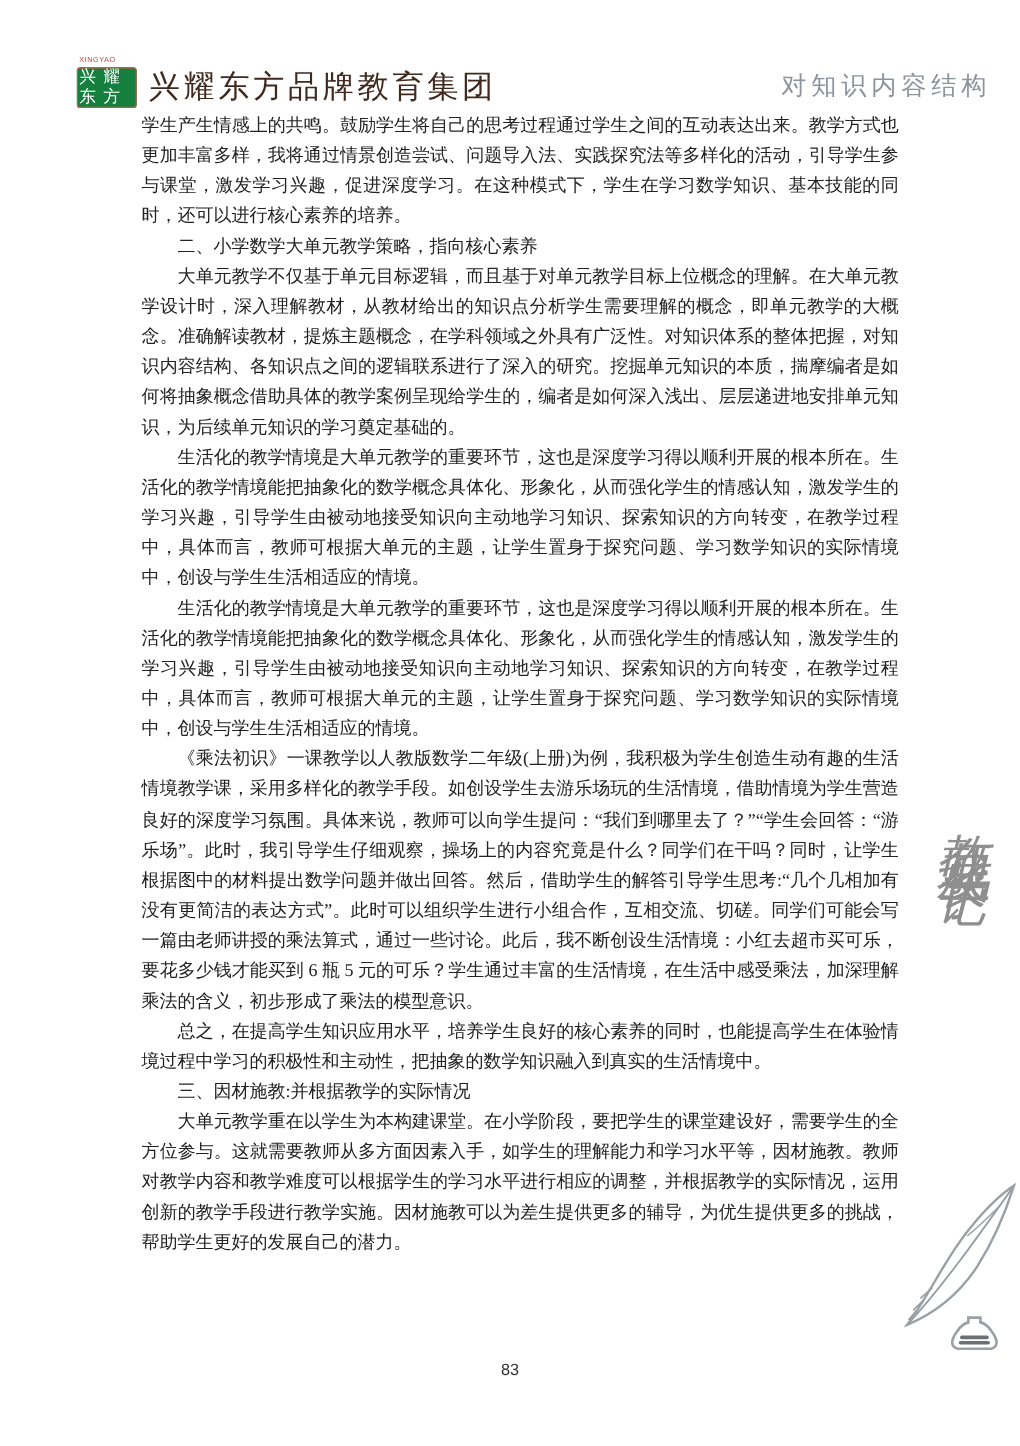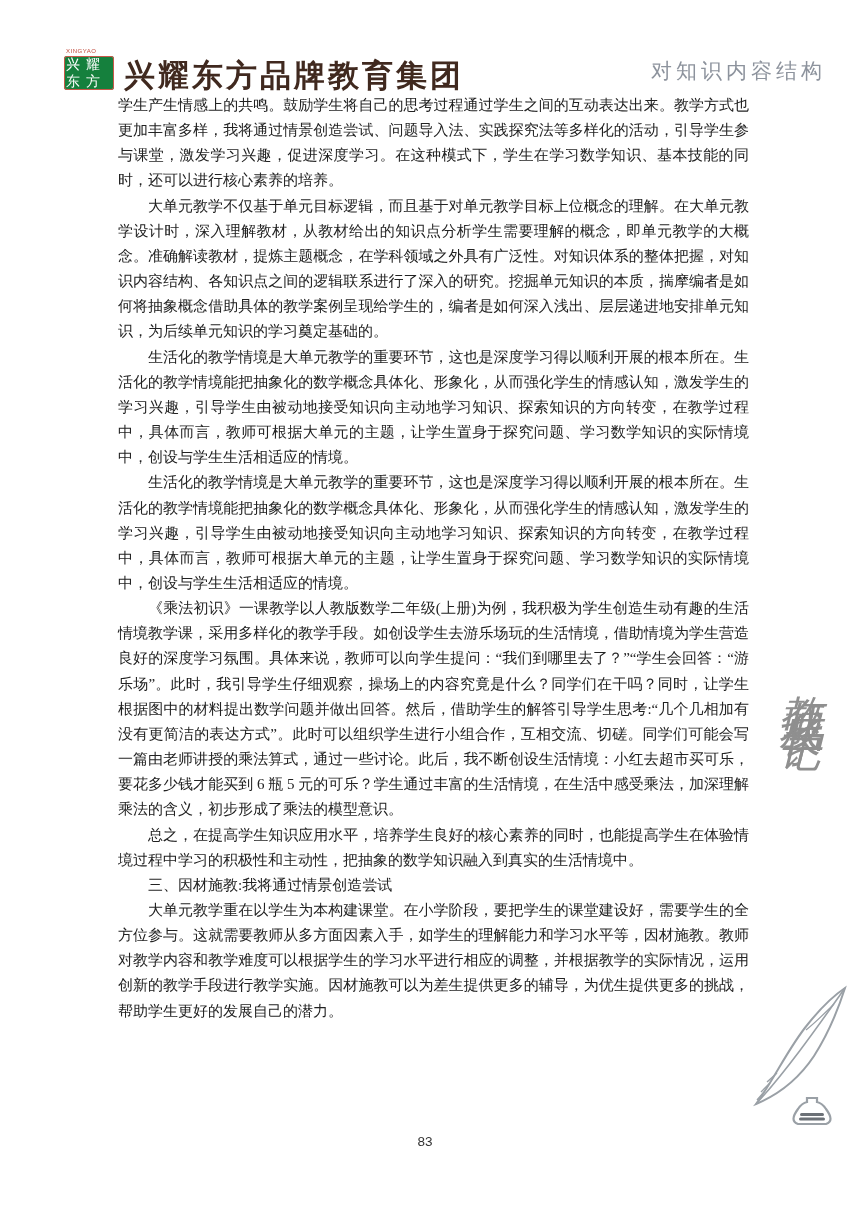--- a/index.html
+++ b/index.html
@@ -25,21 +25,21 @@
     background:#15803d;
     border-radius:3px;
     box-shadow:0 0 0 1px #c9584a inset;
     color:#fff;
     font-size:14px;line-height:17px;letter-spacing:6px;
     padding:0 0 0 2px;box-sizing:border-box;
     word-break:break-all;overflow:hidden;
   }
   .brand{
     position:absolute;left:124px;top:55px;
-    font-size:31px;font-weight:bold;color:#40291f;
+    font-size:26px;font-weight:normal;color:#40291f;
     letter-spacing:3px;white-space:nowrap;
   }
   .school{
     position:absolute;right:24px;top:57px;
     font-size:21px;color:#8d939d;
     letter-spacing:4px;white-space:nowrap;
   }
   
   .content{
     position:absolute;left:118px;top:93px;width:631px;
@@ -76,26 +76,27 @@
     <div class="logo">
       <div class="seal-super">XINGYAO</div>
       <div class="seal">兴耀东方</div>
     </div>
     <div class="brand">兴耀东方品牌教育集团</div>
     <div class="school">对知识内容结构</div>
   </header>
 
   <main class="content">
     <p class="no-indent">学生产生情感上的共鸣。鼓励学生将自己的思考过程通过学生之间的互动表达出来。教学方式也更加丰富多样，我将通过情景创造尝试、问题导入法、实践探究法等多样化的活动，引导学生参与课堂，激发学习兴趣，促进深度学习。在这种模式下，学生在学习数学知识、基本技能的同时，还可以进行核心素养的培养。</p>
+    <p class="heading">二、小学数学大单元教学策略，指向核心素养</p>
     <p>大单元教学不仅基于单元目标逻辑，而且基于对单元教学目标上位概念的理解。在大单元教学设计时，深入理解教材，从教材给出的知识点分析学生需要理解的概念，即单元教学的大概念。准确解读教材，提炼主题概念，在学科领域之外具有广泛性。对知识体系的整体把握，对知识内容结构、各知识点之间的逻辑联系进行了深入的研究。挖掘单元知识的本质，揣摩编者是如何将抽象概念借助具体的教学案例呈现给学生的，编者是如何深入浅出、层层递进地安排单元知识，为后续单元知识的学习奠定基础的。</p>
     <p>生活化的教学情境是大单元教学的重要环节，这也是深度学习得以顺利开展的根本所在。生活化的教学情境能把抽象化的数学概念具体化、形象化，从而强化学生的情感认知，激发学生的学习兴趣，引导学生由被动地接受知识向主动地学习知识、探索知识的方向转变，在教学过程中，具体而言，教师可根据大单元的主题，让学生置身于探究问题、学习数学知识的实际情境中，创设与学生生活相适应的情境。</p>
     <p>生活化的教学情境是大单元教学的重要环节，这也是深度学习得以顺利开展的根本所在。生活化的教学情境能把抽象化的数学概念具体化、形象化，从而强化学生的情感认知，激发学生的学习兴趣，引导学生由被动地接受知识向主动地学习知识、探索知识的方向转变，在教学过程中，具体而言，教师可根据大单元的主题，让学生置身于探究问题、学习数学知识的实际情境中，创设与学生生活相适应的情境。</p>
     <p>《乘法初识》一课教学以人教版数学二年级(上册)为例，我积极为学生创造生动有趣的生活情境教学课，采用多样化的教学手段。如创设学生去游乐场玩的生活情境，借助情境为学生营造良好的深度学习氛围。具体来说，教师可以向学生提问：“我们到哪里去了？”“学生会回答：“游乐场”。此时，我引导学生仔细观察，操场上的内容究竟是什么？同学们在干吗？同时，让学生根据图中的材料提出数学问题并做出回答。然后，借助学生的解答引导学生思考:“几个几相加有没有更简洁的表达方式”。此时可以组织学生进行小组合作，互相交流、切磋。同学们可能会写一篇由老师讲授的乘法算式，通过一些讨论。此后，我不断创设生活情境：小红去超市买可乐，要花多少钱才能买到 6 瓶 5 元的可乐？学生通过丰富的生活情境，在生活中感受乘法，加深理解乘法的含义，初步形成了乘法的模型意识。</p>
     <p>总之，在提高学生知识应用水平，培养学生良好的核心素养的同时，也能提高学生在体验情境过程中学习的积极性和主动性，把抽象的数学知识融入到真实的生活情境中。</p>
-    <p class="heading">三、因材施教:我将通过情景创造尝试</p>
+    <p class="heading">三、因材施教:并根据教学的实际情况</p>
     <p>大单元教学重在以学生为本构建课堂。在小学阶段，要把学生的课堂建设好，需要学生的全方位参与。这就需要教师从多方面因素入手，如学生的理解能力和学习水平等，因材施教。教师对教学内容和教学难度可以根据学生的学习水平进行相应的调整，并根据教学的实际情况，运用创新的教学手段进行教学实施。因材施教可以为差生提供更多的辅导，为优生提供更多的挑战，帮助学生更好的发展自己的潜力。</p>
   </main>
 
   <div class="watermark">教师成长手记</div>
 
   <svg class="quill" width="104" height="146" viewBox="0 0 104 146" fill="none">
     <path d="M10 122 C28 98 42 66 62 42 C74 27 87 14 99 6 C92 28 82 52 68 74 C54 95 34 112 10 122 Z" stroke="#9aa0a6" stroke-width="2" fill="none"></path>
     <path d="M10 122 C38 92 68 50 99 6" stroke="#9aa0a6" stroke-width="1.6" fill="none"></path>
     <path d="M60 48 C70 40 80 30 88 22" stroke="#9aa0a6" stroke-width="1.2" fill="none"></path>
     <path d="M18 110 l-7 8 M24 101 l-9 9 M31 91 l-10 9" stroke="#9aa0a6" stroke-width="1.4" fill="none"></path>

